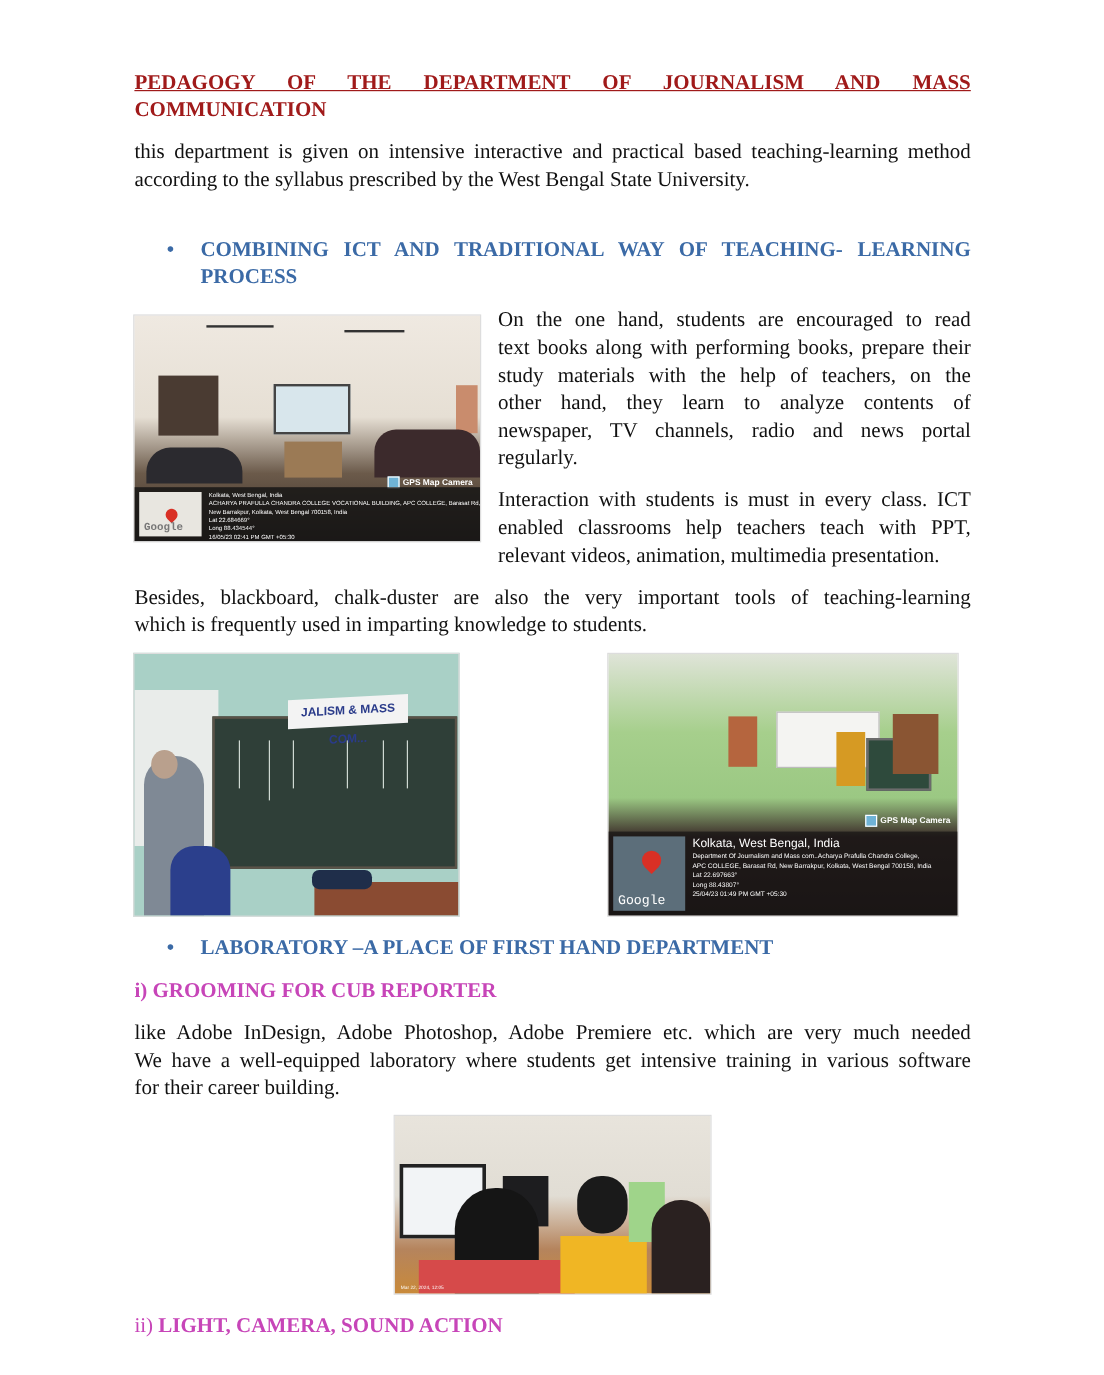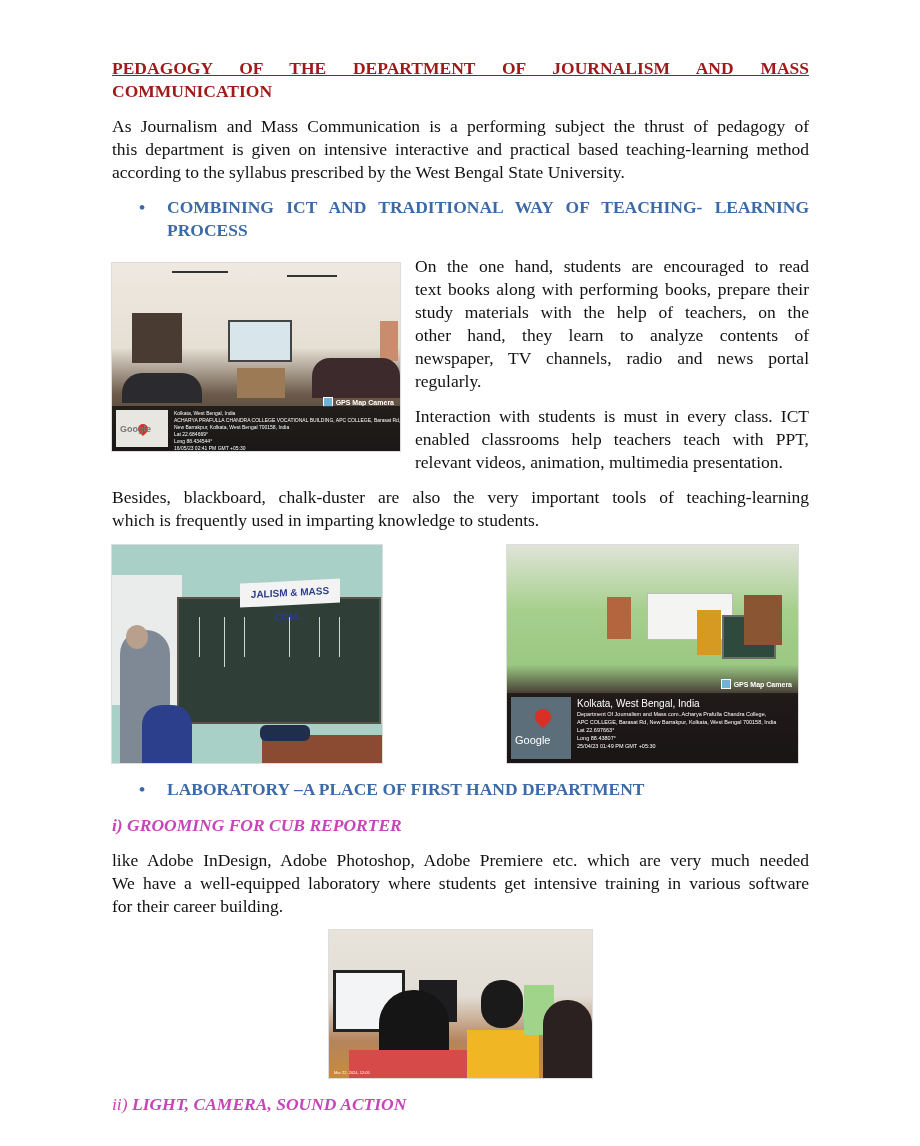--- a/index.html
+++ b/index.html
@@ -13,46 +13,45 @@
   .h-red .l2 { display: block; }
   .para { position: absolute; left: 0; width: 697px; font-size: 17.5px; line-height: 23px;
           text-align: justify; }
   .para .jl { display: block; text-align: justify; text-align-last: justify; }
   .para .ll { display: block; text-align: left; }
   .bullet-h { position: absolute; left: 0; width: 697px; color: #3b6aa6; font-weight: bold;
               font-size: 17.5px; line-height: 23px; }
   .bullet-h .dot { position: absolute; left: 27px; top: 0; }
   .bullet-h .txt { position: absolute; left: 55px; width: 642px; }
   .bullet-h .txt .jl { display: block; text-align: justify; text-align-last: justify; }
-  .sub-h { position: absolute; left: 0; color: #c745b8; font-weight: bold; font-size: 17.5px; line-height: 23px; font-style: italic; }
+  .sub-h { position: absolute; left: 0; color: #c745b8; font-weight: bold; font-size: 17.5px; line-height: 23px; }
   .sub-h .pre-normal { font-weight: normal; }
   .photo { position: absolute; overflow: hidden; border: 1px solid #ddd; }
   .geo { position: absolute; left: 0; right: 0; bottom: 0; background: rgba(20,20,20,0.82);
          font-family: "Liberation Sans", sans-serif; color: #fff; }
   .geo .map { position: absolute; left: 4px; top: 4px; bottom: 4px; background: #e8e6e0; }
   .geo .pin { position: absolute; width: 10px; height: 10px; background: #d93025;
               border-radius: 50% 50% 50% 0; transform: rotate(-45deg); }
-  .geo .glogo { position: absolute; left: 4px; bottom: 13px; color: #fff; font-weight: bold; font-size: 9px; }
+  .geo .glogo { position: absolute; left: 4px; bottom: 2px; color: #fff; font-weight: bold; font-size: 9px; font-family: Liberation Mono, monospace; }
   .geo .lines { position: absolute; top: 4px; font-size: 5px; line-height: 7px; white-space: nowrap; }
   .gps-badge { position: absolute; right: 6px; font-family: "Liberation Sans", sans-serif;
                color: #fff; font-weight: bold; font-size: 7px; display: flex; align-items: center; gap: 3px; }
   .gps-badge .ico { width: 8px; height: 8px; background: #6fb3d6; border: 1px solid #fff; }
 </style>
 </head>
 <body>
 
 <div class="page">
 
   <div class="h-red">
     <span class="l1">PEDAGOGY OF THE DEPARTMENT OF JOURNALISM AND MASS</span>
     <span class="l2">COMMUNICATION</span>
   </div>
 
   <div class="para" style="top:115px">
-    <span class="jl">As Journalism and Mass Communication is a performing subject the thrust of pedagogy of</span>
     <span class="jl">this department is given on intensive interactive and practical based teaching-learning method</span>
     <span class="ll">according to the syllabus prescribed by the West Bengal State University.</span>
   </div>
 
   <div class="bullet-h" style="top:196px; height:46px">
     <span class="dot">•</span>
     <div class="txt">
       <span class="jl">COMBINING ICT AND TRADITIONAL WAY OF TEACHING- LEARNING</span>
       <span style="display:block">PROCESS</span>
     </div>

